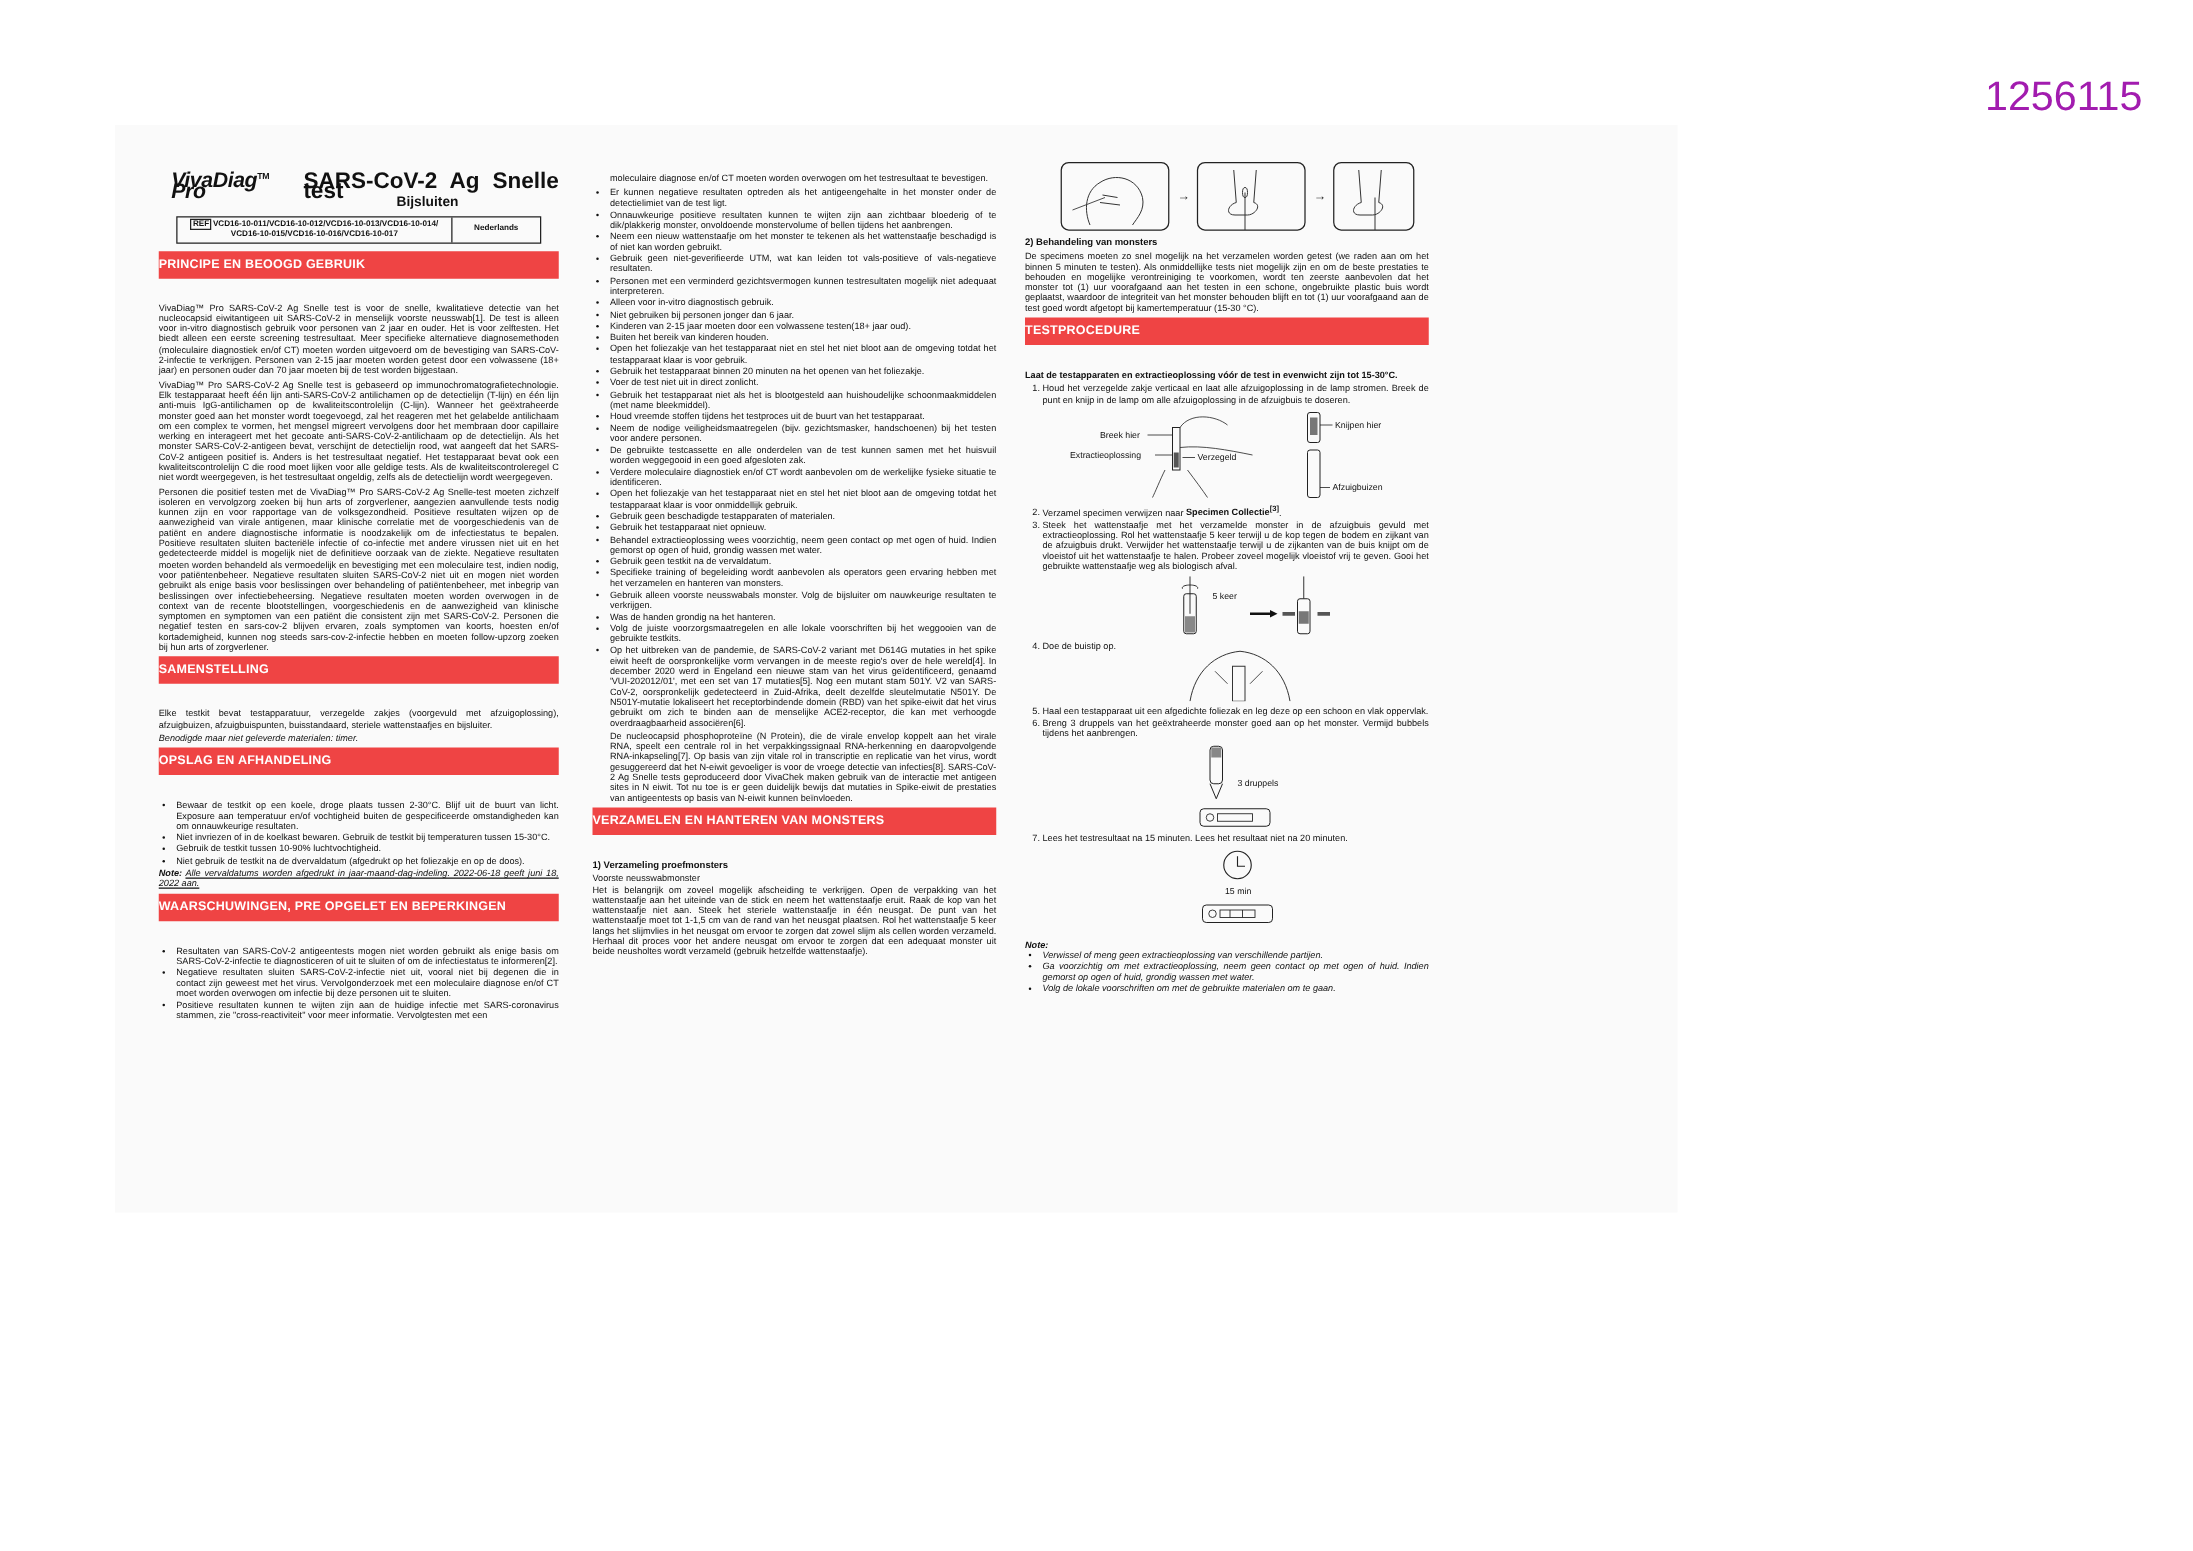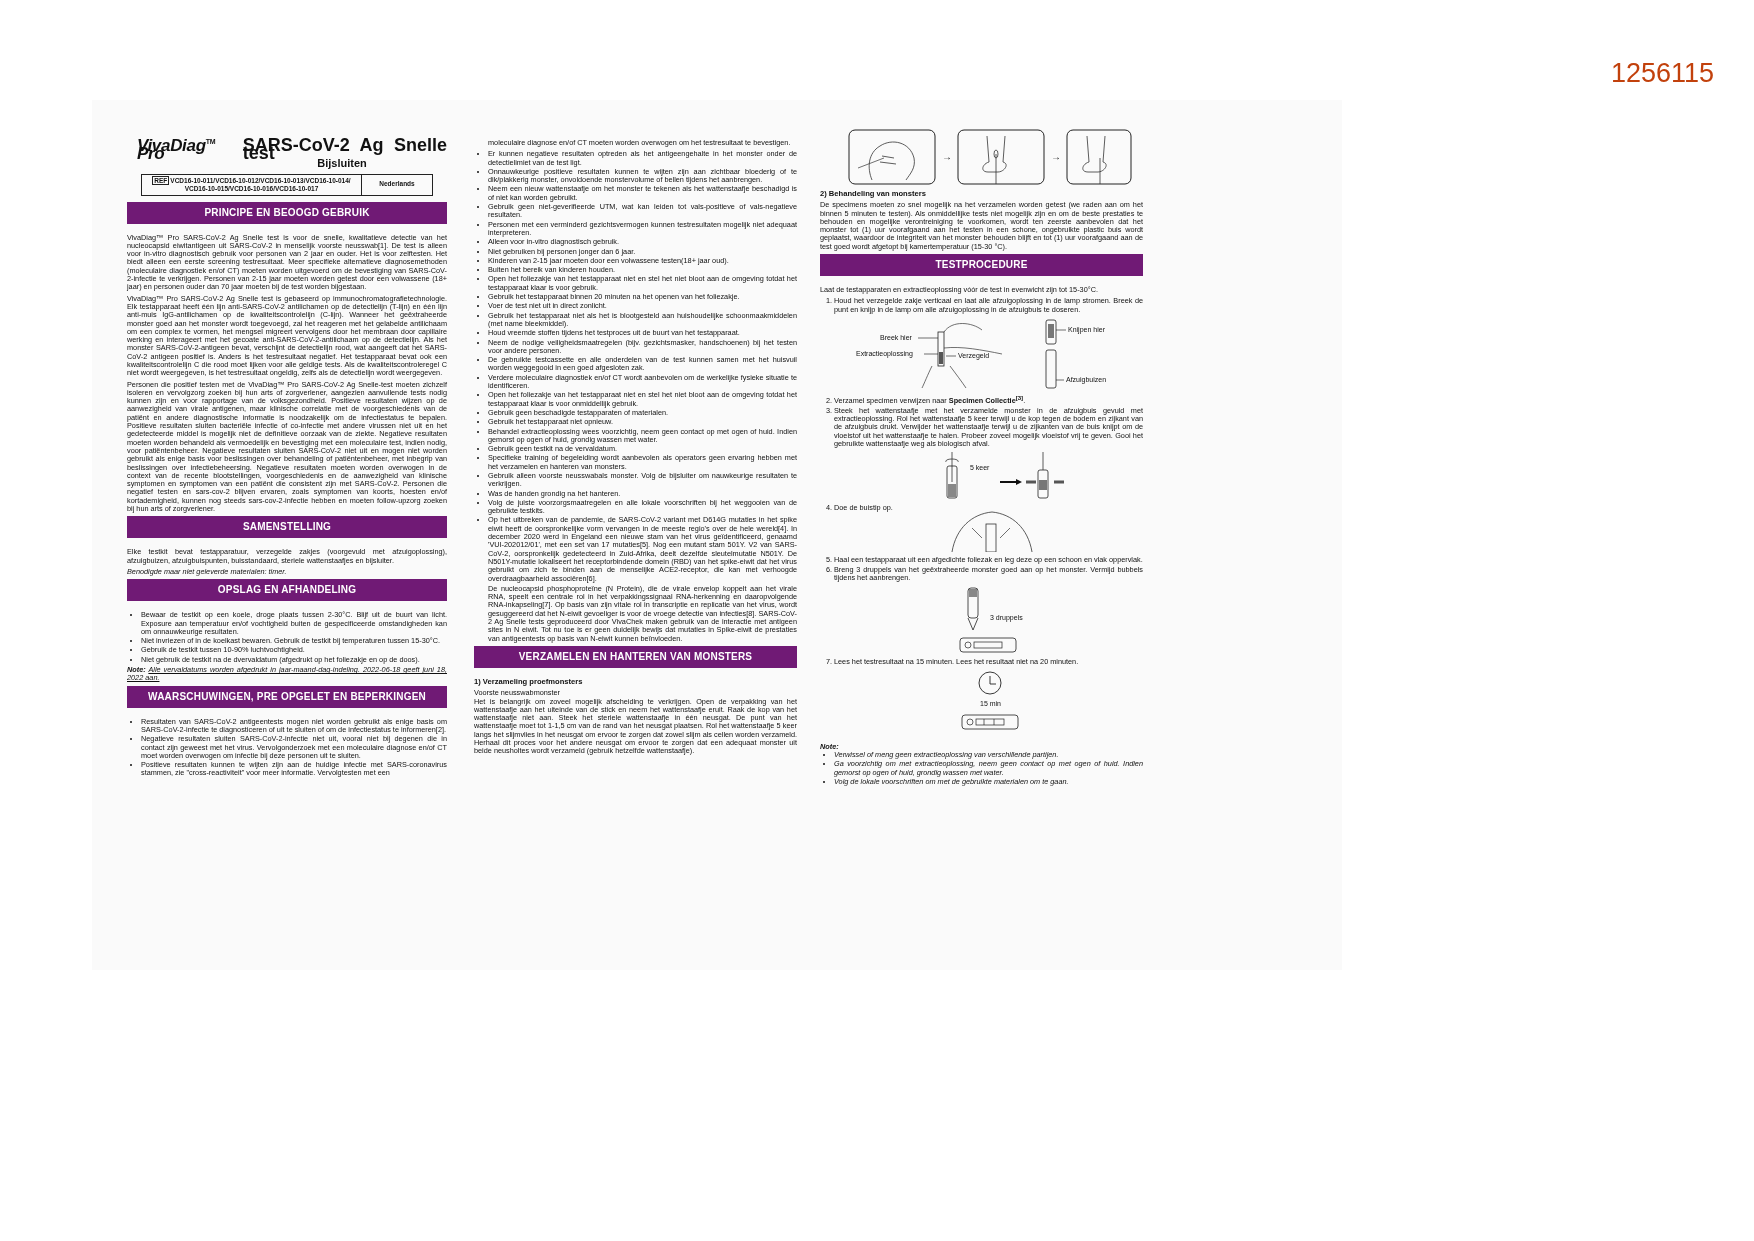--- a/index.html
+++ b/index.html
@@ -1,51 +1,51 @@
 <!DOCTYPE html>
 <html><head>
 <meta charset="utf-8">
 <style>
   html, body { margin: 0; padding: 0; }
   body {
     width: 1754px; height: 1241px; background: #ffffff; position: relative; overflow: hidden;
     font-family: "Liberation Sans", sans-serif; color: #111;
   }
   .doc-id {
-    position: absolute; right: 40px; top: 58px; font-size: 27px; font-family: "Liberation Sans", sans-serif; color: #c2410c;
+    position: absolute; right: 40px; top: 58px; font-size: 33px; font-family: "Liberation Sans", sans-serif; color: #a21caf;
   }
   .page {
     position: absolute; left: 92px; top: 100px; width: 1250px; height: 870px;
     background: #fafafa;
   }
   .col { position: absolute; top: 0; font-size: 7.3px; line-height: 8.3px; text-align: justify; }
   .col1 { left: 127px; top: 138px; width: 320px; }
   .col2 { left: 474px; top: 139px; width: 323px; }
   .col3 { left: 820px; top: 139px; width: 323px; }
   .brand-row { display: flex; align-items: baseline; justify-content: center; gap: 8px; margin-left: 10px; }
   .brand { font-size: 17px; font-weight: bold; font-style: italic; letter-spacing: -0.3px; }
   .brand sup { font-size: 7px; font-style: normal; }
   .product-title { font-size: 18px; font-weight: bold; }
   .subtitle { text-align: center; font-size: 11px; font-weight: bold; margin: 1px 0 6px 110px; }
   .ref-table { display: flex; border: 1px solid #222; margin: 0 14px 6px 14px; height: 20px; font-size: 6.5px; font-weight: bold; }
   .ref-cell { flex: 1; display: flex; align-items: center; justify-content: center; text-align: center; line-height: 8px; }
   .ref-lang { width: 70px; border-left: 1px solid #222; display: flex; align-items: center; justify-content: center; }
   .ref-mark { border: 1px solid #222; padding: 0 1px; margin-right: 1px; }
   .section-bar {
-    background: #701a75; color: #fff; font-weight: bold; font-size: 10px; text-align: center;
-    height: 22px; line-height: 22px; margin: 3px 0 10px 0; letter-spacing: 0.2px;
+    background: #ef4444; color: #fff; font-weight: bold; font-size: 10px; 
+    height: 22px; line-height: 22px; margin: 3px 0 20px 0; letter-spacing: 0.2px;
   }
   p { margin: 0 0 3px 0; }
   ul { margin: 0 0 2px 0; padding-left: 14px; }
   li { margin: 0 0 1px 0; }
   ol { margin: 0 0 2px 0; padding-left: 14px; }
   .it { font-style: italic; }
   .ul-it { font-style: italic; }
   .sub-h { font-weight: bold; margin: 3px 0 3px 0; font-size: 7.6px; }
-  .bold { font-weight: normal; }
+  .bold { font-weight: bold; }
   .figure { display: flex; justify-content: center; align-items: center; margin: 4px 0; }
   .note-head { font-weight: bold; font-style: italic; margin-top: 4px; }
   svg { display: block; }
 </style>
 </head>
 <body>
 
 <div class="doc-id">1256115</div>
 <div class="page"></div>
 

